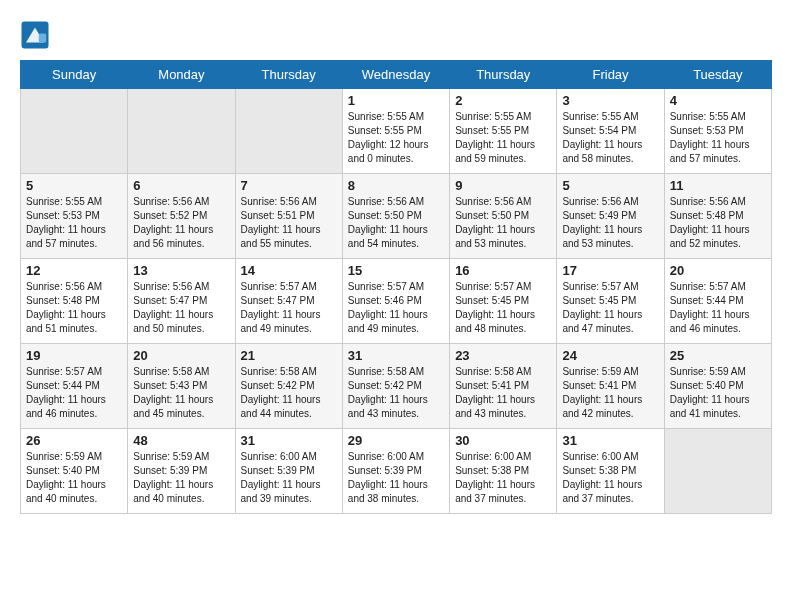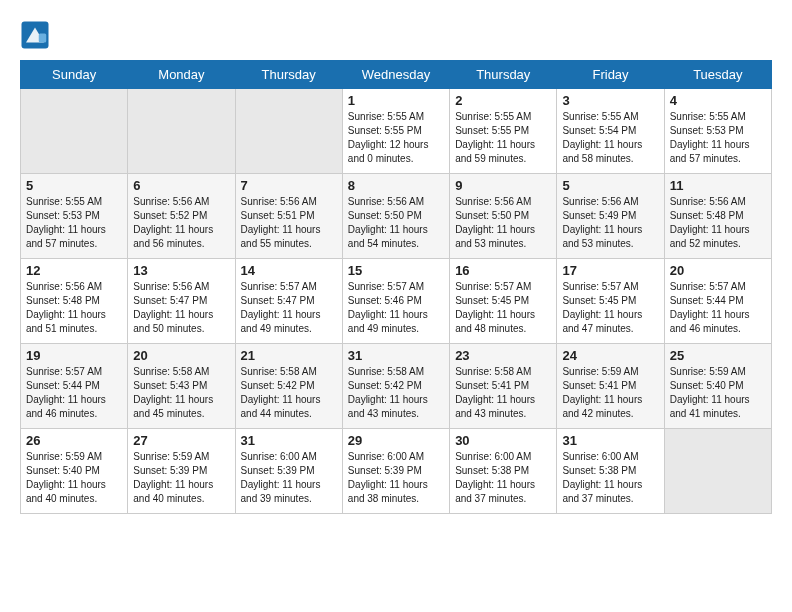--- a/index.html
+++ b/index.html
@@ -317,21 +317,21 @@
       </tr>
       <tr>
         <td>
           <span class="day-num">26</span>
           <div class="cell-info" style="white-space: pre-line;">Sunrise: 5:59 AM
 Sunset: 5:40 PM
 Daylight: 11 hours
 and 40 minutes.</div>
         </td>
         <td>
-          <span class="day-num">27</span>
+          <span class="day-num">48</span>
           <div class="cell-info" style="white-space: pre-line;">Sunrise: 5:59 AM
 Sunset: 5:39 PM
 Daylight: 11 hours
 and 40 minutes.</div>
         </td>
         <td>
           <span class="day-num">31</span>
           <div class="cell-info" style="white-space: pre-line;">Sunrise: 6:00 AM
 Sunset: 5:39 PM
 Daylight: 11 hours

